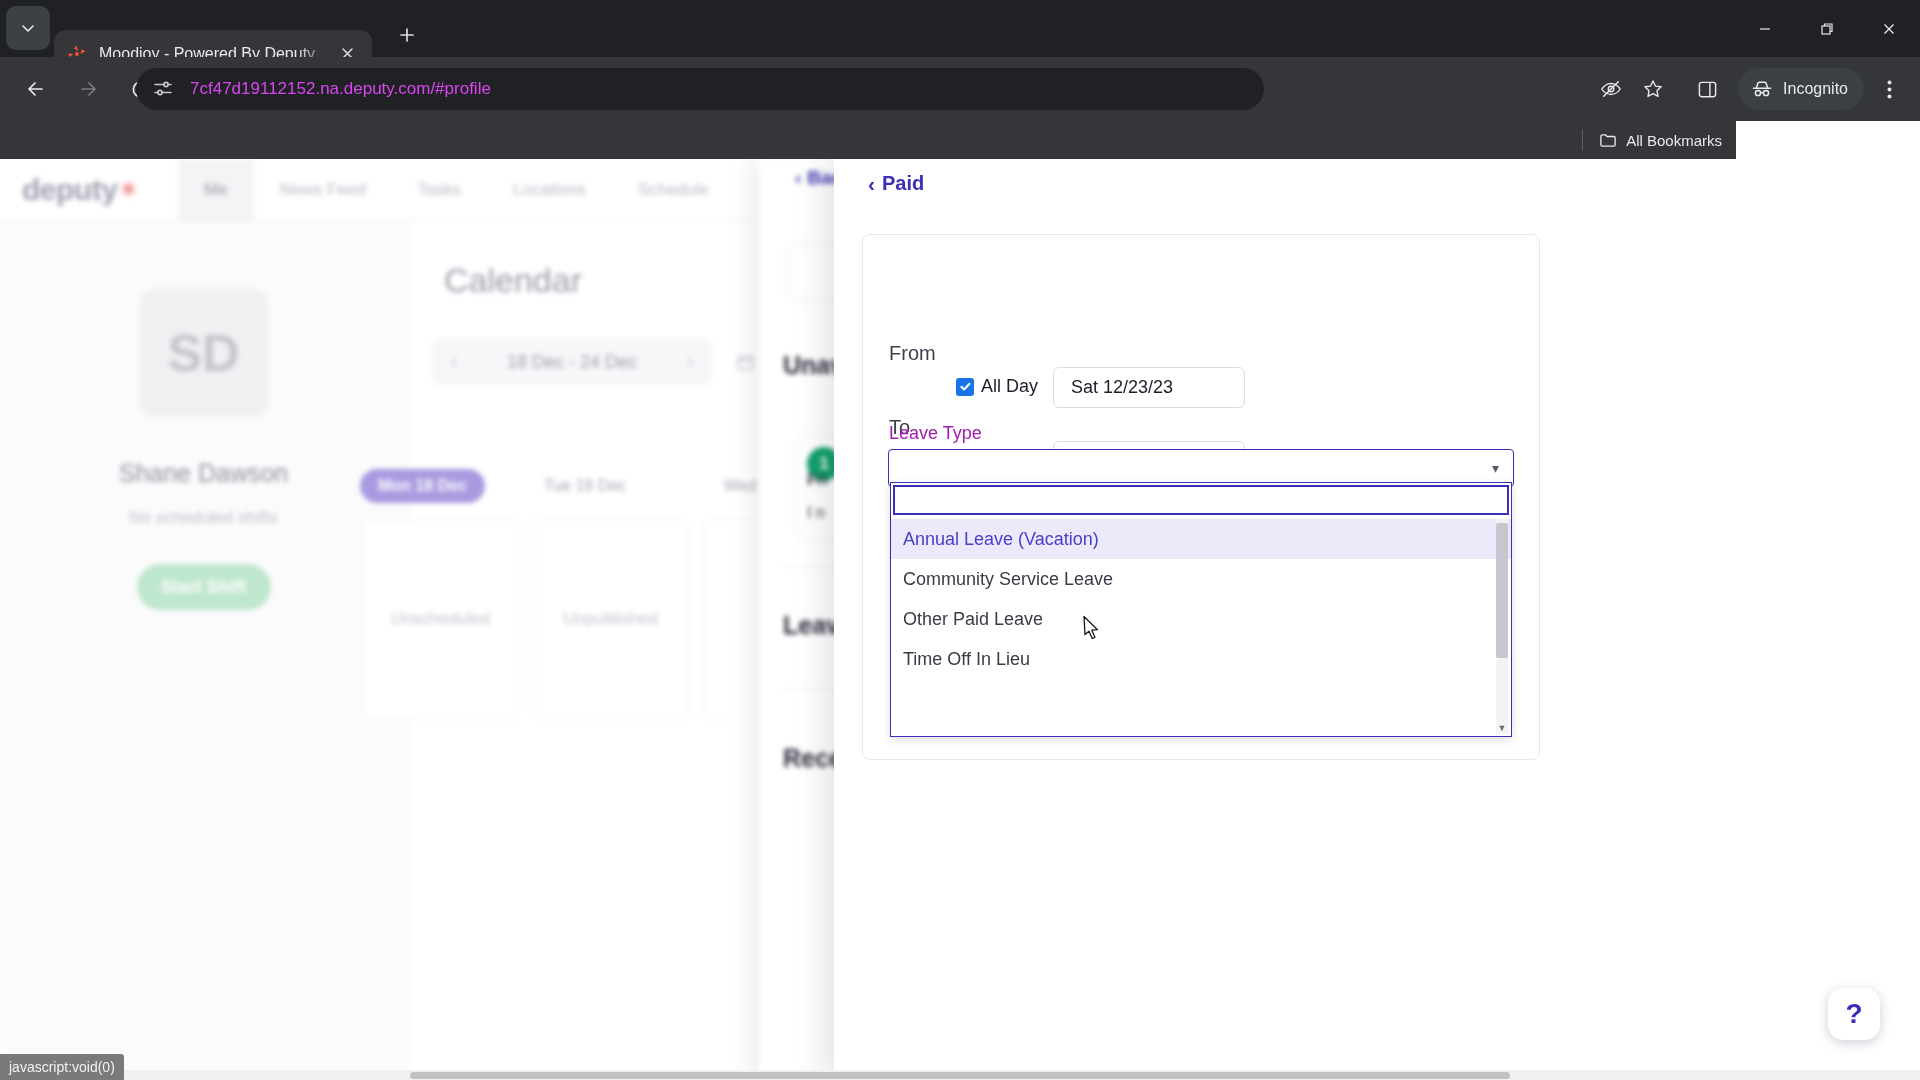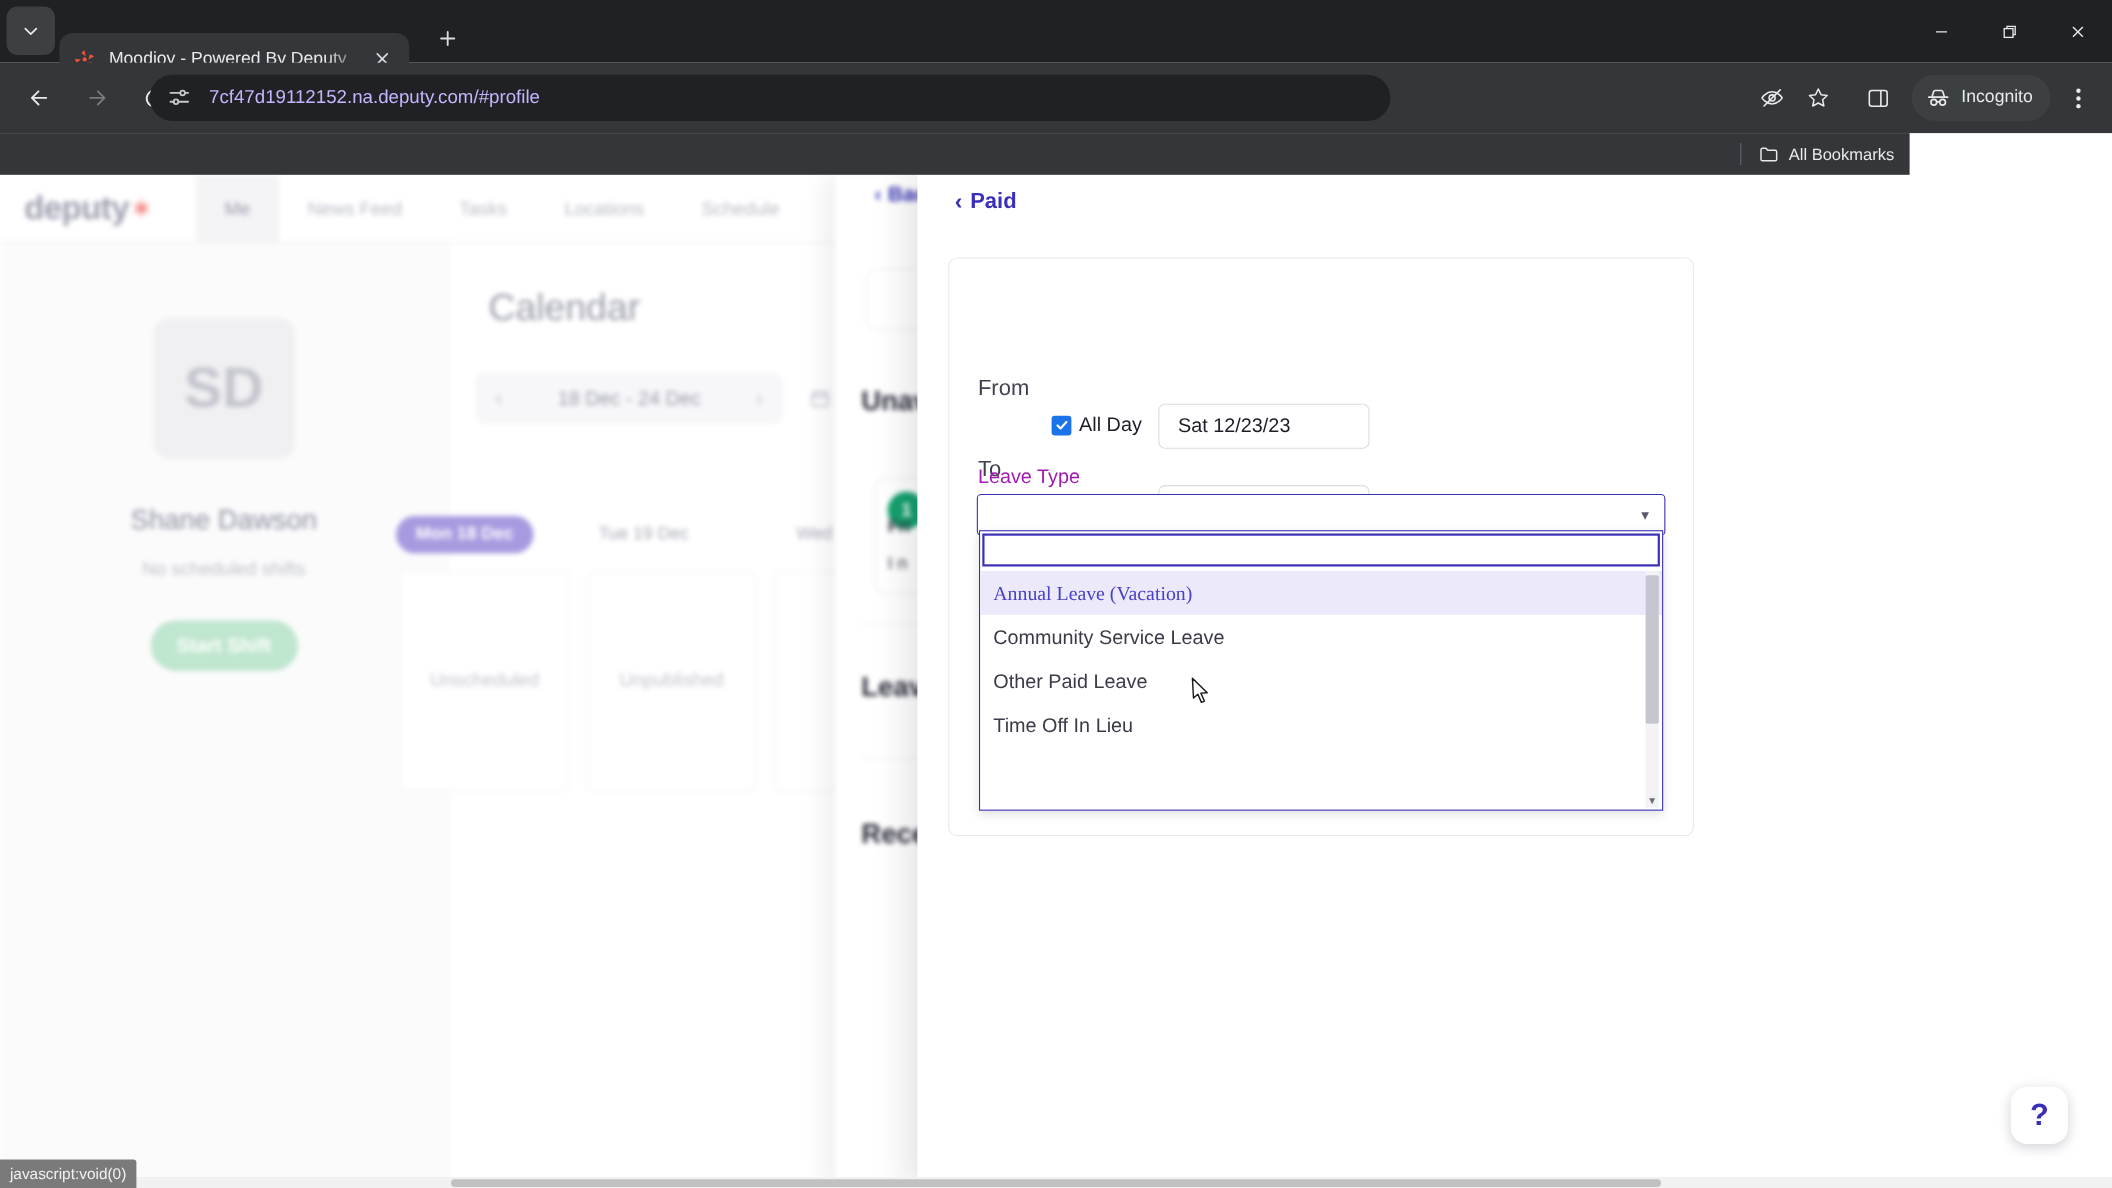--- a/index.html
+++ b/index.html
@@ -59,21 +59,21 @@
     display: flex; align-items: center; justify-content: center; cursor: pointer;
   }
   .nav-btn:first-child { margin-left: 16px; }
   .nav-btn.disabled { opacity: 0.38; }
   .omnibox {
     position: absolute; left: 136px; top: 11px; width: 1128px; height: 42px;
     background: #202124; border-radius: 21px; display: flex; align-items: center;
     padding: 0 16px;
   }
   .omnibox-icon { width: 22px; height: 22px; flex: 0 0 22px; margin-right: 16px; }
-  .omnibox-url { color: #c4b5fd; font-size: 17px; white-space: nowrap; }
+  .omnibox-url { color: #d946ef; font-size: 17px; white-space: nowrap; }
   .tb-right { position: absolute; right: 10px; top: 11px; display: flex; align-items: center; }
   .tb-icon-btn {
     width: 42px; height: 42px; border-radius: 50%;
     display: flex; align-items: center; justify-content: center; cursor: pointer;
   }
   .incognito-pill {
     height: 42px; border-radius: 21px; background: #3c4043;
     display: flex; align-items: center; padding: 0 16px 0 12px;
     margin-left: 10px; margin-right: 4px; cursor: pointer;
   }
@@ -240,21 +240,21 @@
     border: 2px solid #3a2fb8; background: #ffffff; cursor: text;
   }
   .lt-list {
     position: absolute; left: 0; top: 36px; width: 620px; height: 215px;
     overflow: hidden;
   }
   .lt-opt {
     height: 40px; display: flex; align-items: center; padding-left: 12px;
     font-size: 18px; color: #3b3b48; cursor: pointer;
   }
-  .lt-opt.selected { background: #eceafa; color: #4840c8; font-family: Liberation Serif, serif; }
+  .lt-opt.selected { background: #eceafa; color: #4840c8; }
   .lt-scroll-track {
     position: absolute; right: 3px; top: 36px; width: 12px; height: 215px;
     background: #f3f3f6;
   }
   .lt-scroll-thumb {
     position: absolute; right: 3px; top: 40px; width: 12px; height: 135px;
     background: #c6c6d0; border-radius: 2px; cursor: pointer;
   }
   .lt-scroll-arrow {
     position: absolute; right: 3px; width: 12px; height: 12px;

